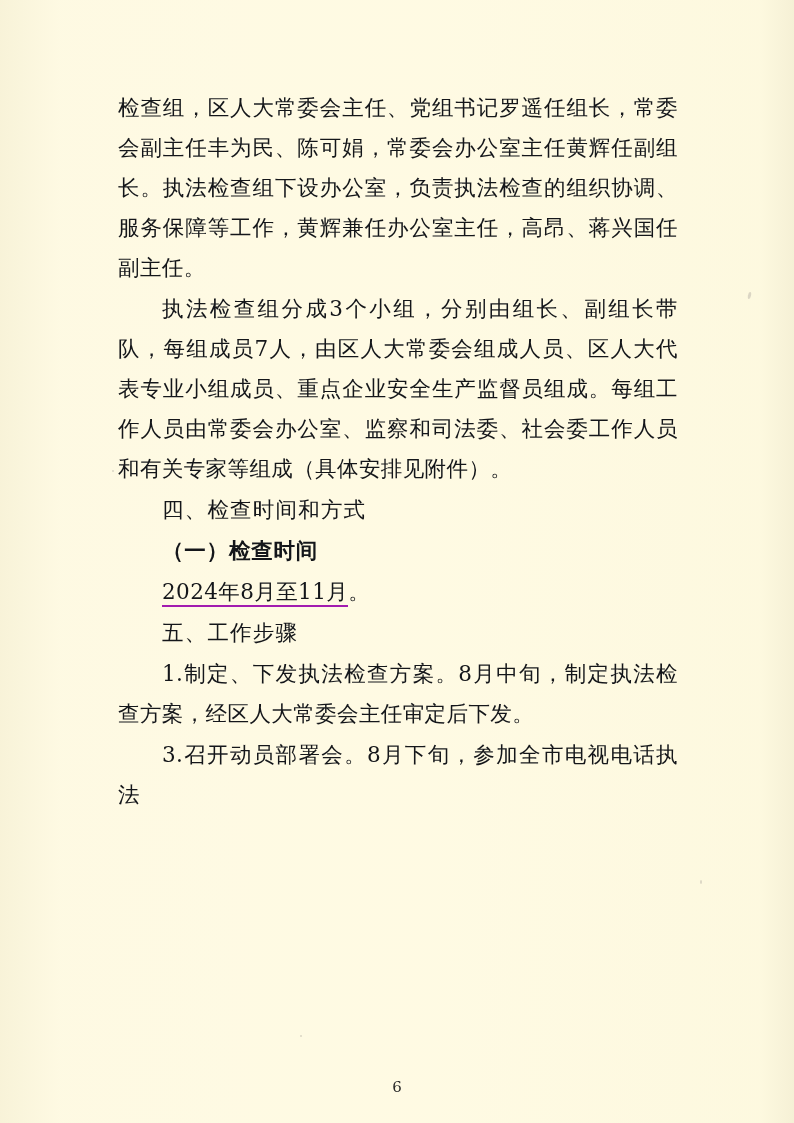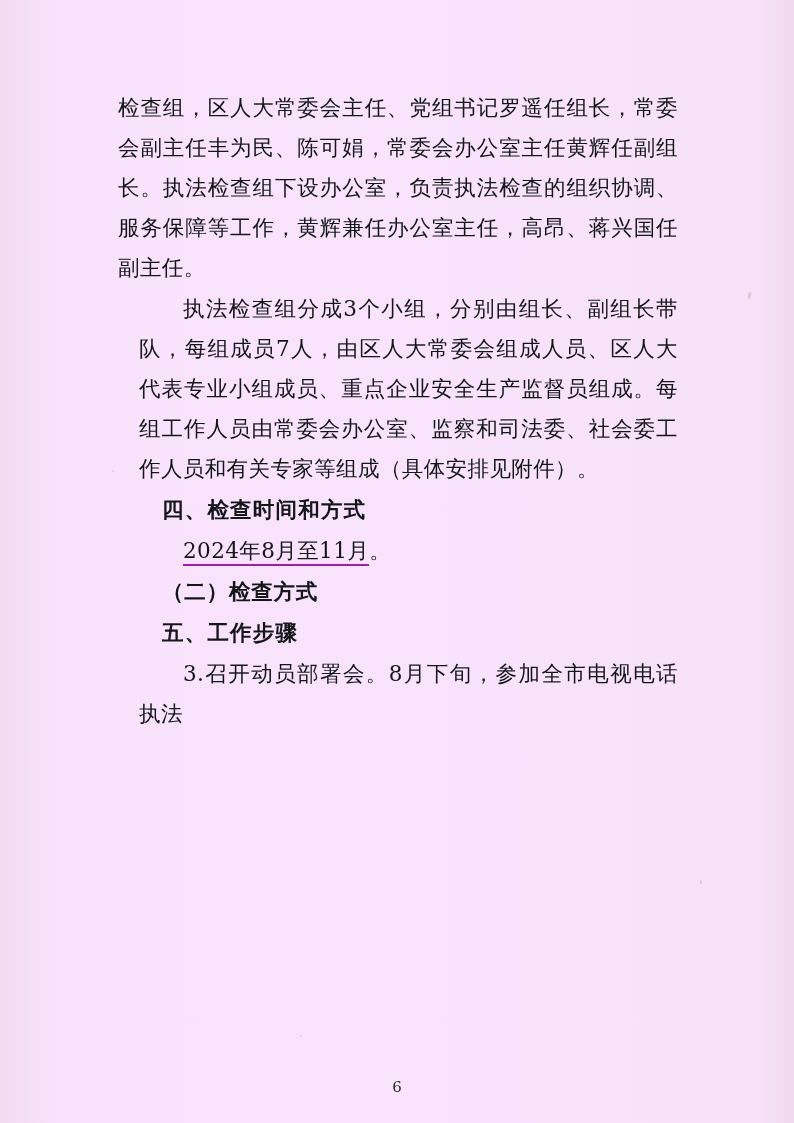--- a/index.html
+++ b/index.html
@@ -12,21 +12,21 @@
     background: #ffffff;
     font-family: "DejaVu Serif", "Liberation Serif", serif;
     color: #171717;
     position: relative;
     overflow: hidden;
   }
   
   .page {
     position: absolute;
     inset: 0;
-    background: #d946ef;
+    background: #fde047;
   }
   .page::before {
     
     content: "";
     position: absolute;
     inset: 0;
     background: linear-gradient(90deg, #f7f6f2 0px, #fefefe 60px, #ffffff 400px, #fdfdfa 760px, #f4f3ef 794px);
     opacity: .85;
     pointer-events: none;
   }
@@ -40,25 +40,24 @@
     margin: 0 0 1px 0;
     font-size: 21.5px;
     line-height: 40px;
     letter-spacing: 0.4px;
     text-align: justify;
     text-justify: inter-ideograph;
     color: #14161a;
   }
   p.indent {
     text-indent: 44px;
-    margin-left: 21px;
   }
   p.heading {
     text-indent: 44px;
-    font-weight: 700;
+    font-weight: 400;
     letter-spacing: 1.2px;
   }
   p.subheading {
     text-indent: 44px;
     font-weight: 700;
     letter-spacing: 0.8px;
   }
   .underline-date {
     border-bottom: 2px solid #a21caf;
     padding-bottom: 1px;
@@ -95,28 +94,29 @@
   <div class="speck s4"></div>
 
   <div class="content">
 
     <p class="plain">检查组，区人大常委会主任、党组书记罗遥任组长，常委会副主任丰为民、陈可娟，常委会办公室主任黄辉任副组长。执法检查组下设办公室，负责执法检查的组织协调、服务保障等工作，黄辉兼任办公室主任，高昂、蒋兴国任副主任。</p>
 
     <p class="indent">执法检查组分成3个小组，分别由组长、副组长带队，每组成员7人，由区人大常委会组成人员、区人大代表专业小组成员、重点企业安全生产监督员组成。每组工作人员由常委会办公室、监察和司法委、社会委工作人员和有关专家等组成（具体安排见附件）。</p>
 
     <p class="heading">四、检查时间和方式</p>
 
+    <p class="subheading">（一）检查时间</p>
 
     <p class="indent"><span class="underline-date">2024年8月至11月</span><span>。</span></p>
 
-    <p class="subheading">（二）检查方式</p>
 
 
     <p class="heading">五、工作步骤</p>
 
+    <p class="indent">1.制定、下发执法检查方案。8月中旬，制定执法检查方案，经区人大常委会主任审定后下发。</p>
 
 
     <p class="indent">3.召开动员部署会。8月下旬，参加全市电视电话执法</p>
 
   </div>
 
   <div class="pagenum">6</div>
 </div>
 
 </body></html>

